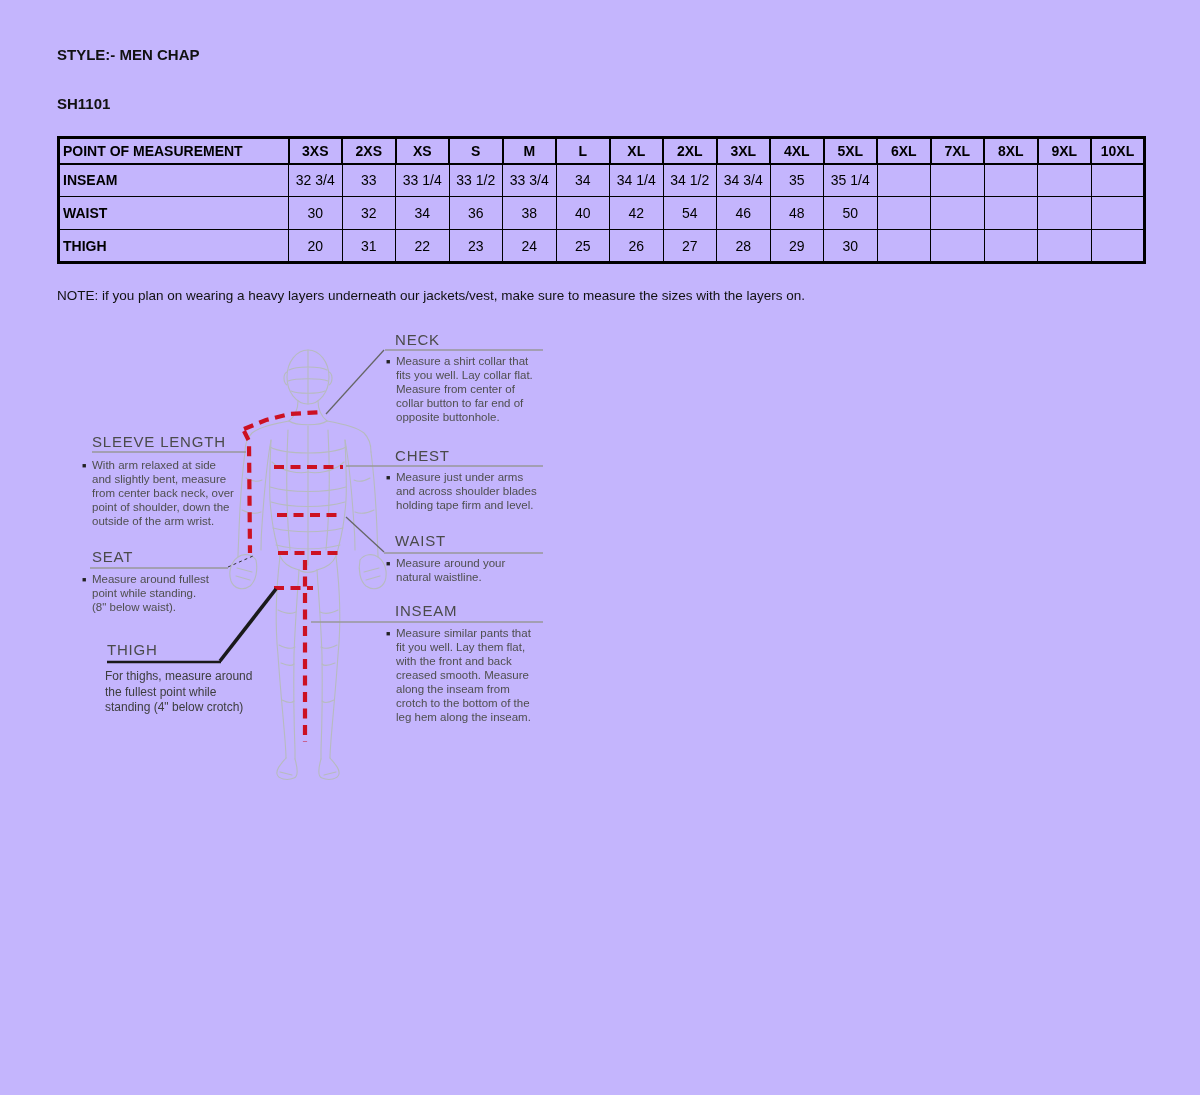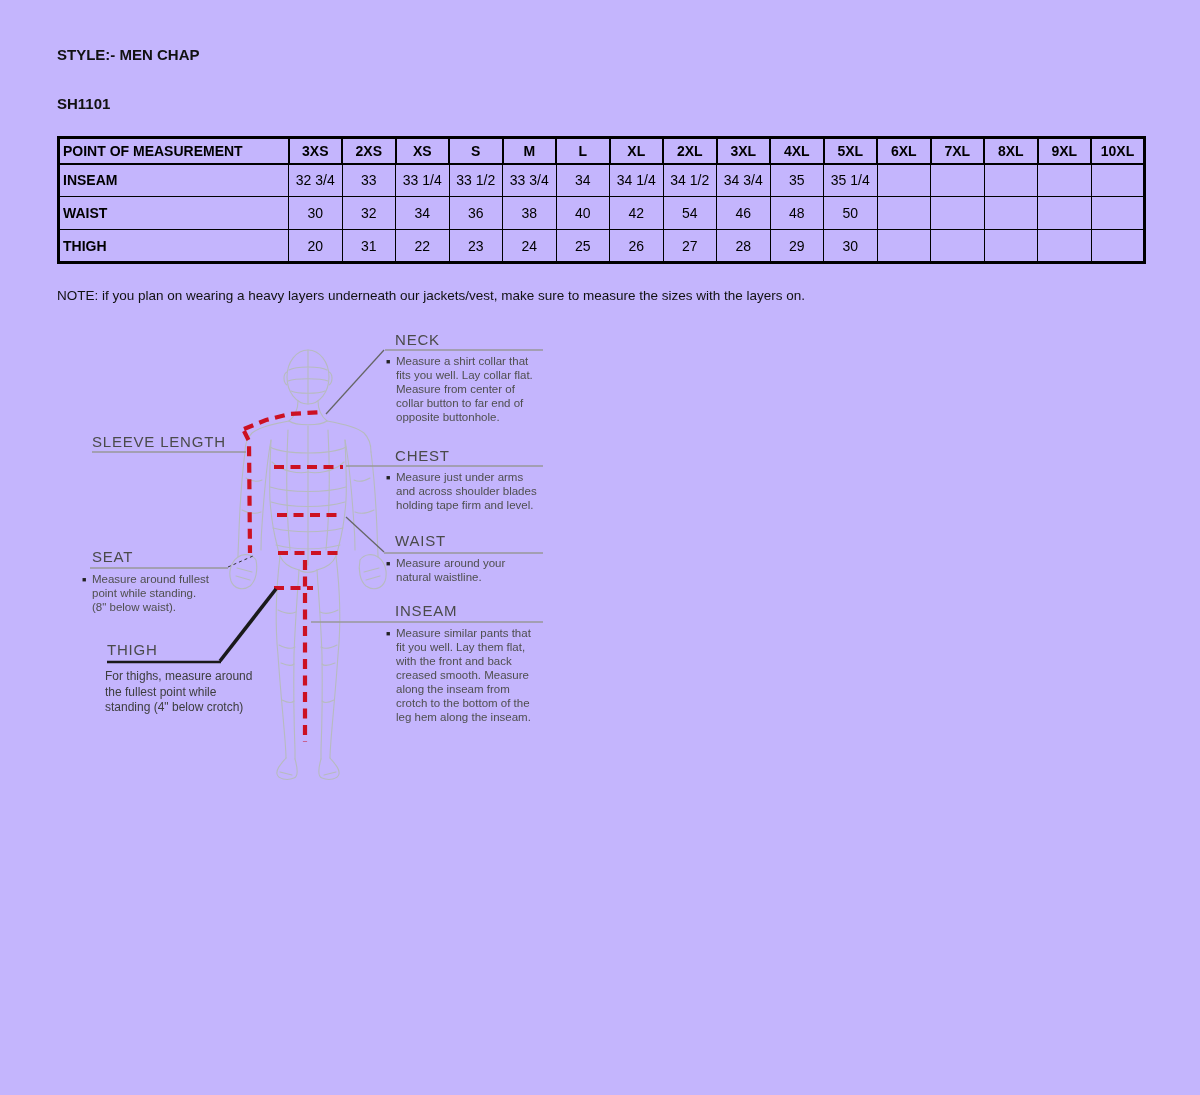--- a/index.html
+++ b/index.html
@@ -308,20 +308,28 @@
     <span class="txt">Measure similar pants that
 fit you well. Lay them flat,
 with the front and back
 creased smooth. Measure
 along the inseam from
 crotch to the bottom of the
 leg hem along the inseam.</span>
   </div>
 
   <div class="guide-title" style="left:92px; top:433px;">SLEEVE LENGTH</div>
+  <div class="guide-body" style="left:82px; top:458px; width:172px;">
+    <span class="bullet">■</span>
+    <span class="txt">With arm relaxed at side
+and slightly bent, measure
+from center back neck, over
+point of shoulder, down the
+outside of the arm wrist.</span>
+  </div>
 
   <div class="guide-title" style="left:92px; top:548px;">SEAT</div>
   <div class="guide-body" style="left:82px; top:572px; width:162px;">
     <span class="bullet">■</span>
     <span class="txt">Measure around fullest
 point while standing.
 (8" below waist).</span>
   </div>
 
   <div class="guide-title" style="left:107px; top:641px;">THIGH</div>

